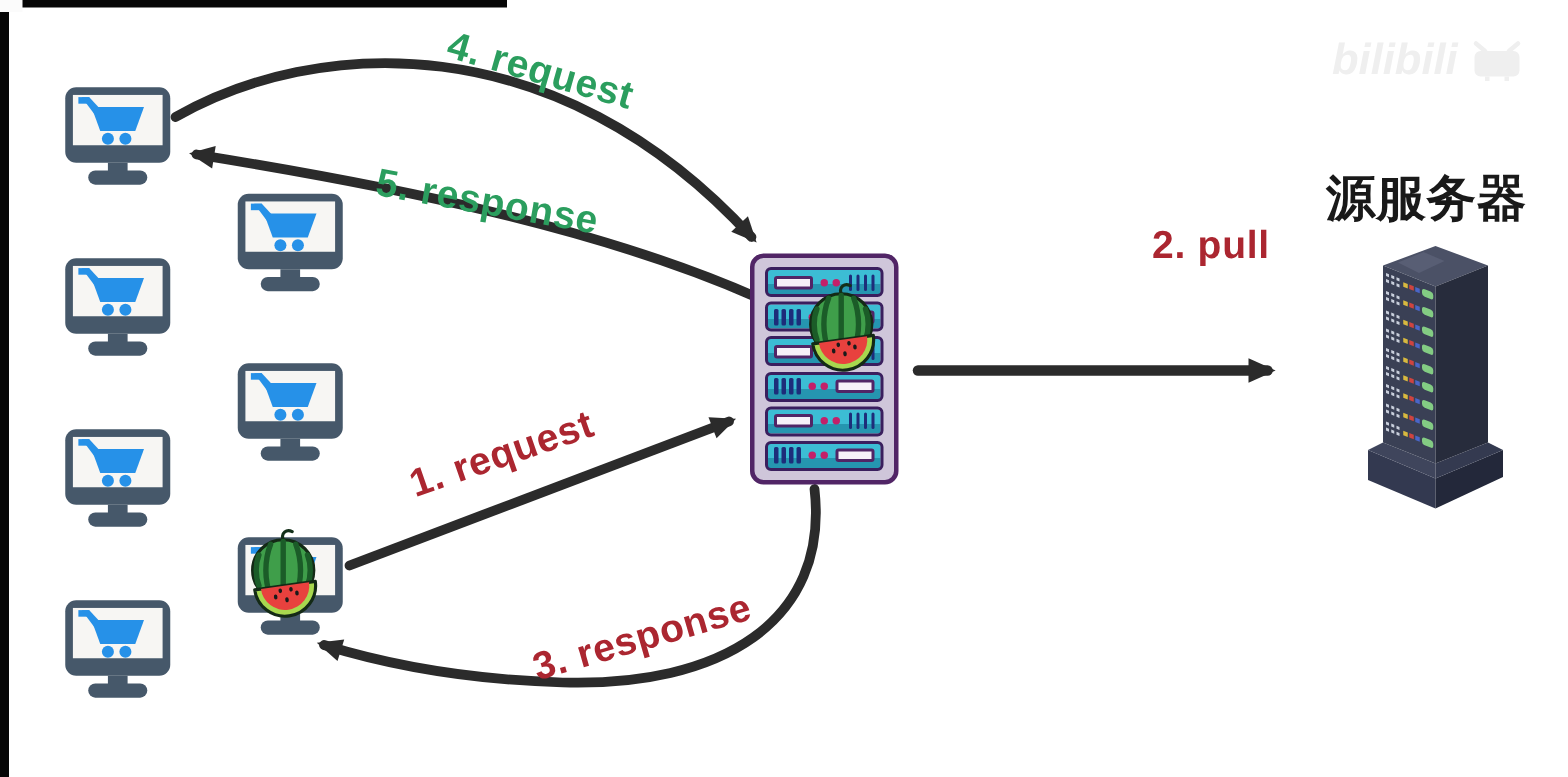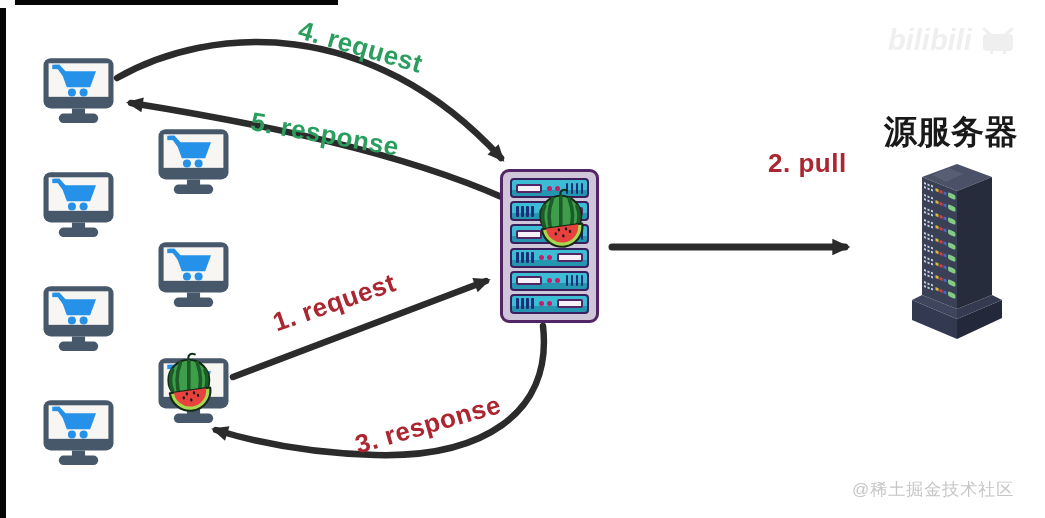--- a/index.html
+++ b/index.html
@@ -278,15 +278,14 @@
     <svg width="36" height="28" viewBox="0 0 36 28">
       <g stroke="#efefef" stroke-width="3" stroke-linecap="round" fill="none">
         <path d="M10,7 L4,2"></path>
           <path d="M26,7 L32,2"></path>
       </g>
       <rect x="3" y="7" width="30" height="17" rx="4" fill="#efefef"></rect>
       <rect x="10" y="24" width="3" height="3" fill="#efefef"></rect>
       <rect x="23" y="24" width="3" height="3" fill="#efefef"></rect>
     </svg>
   </div>
-  <div class="abs community">@稀土掘金技术社区</div>
 
 </div>
 
 </body></html>

